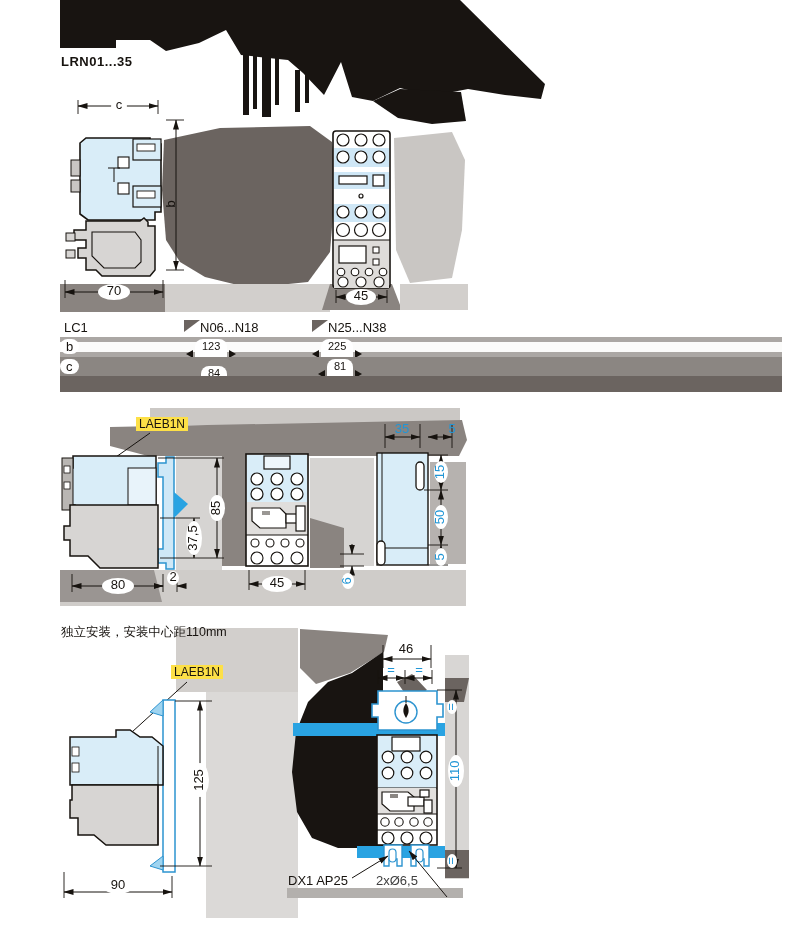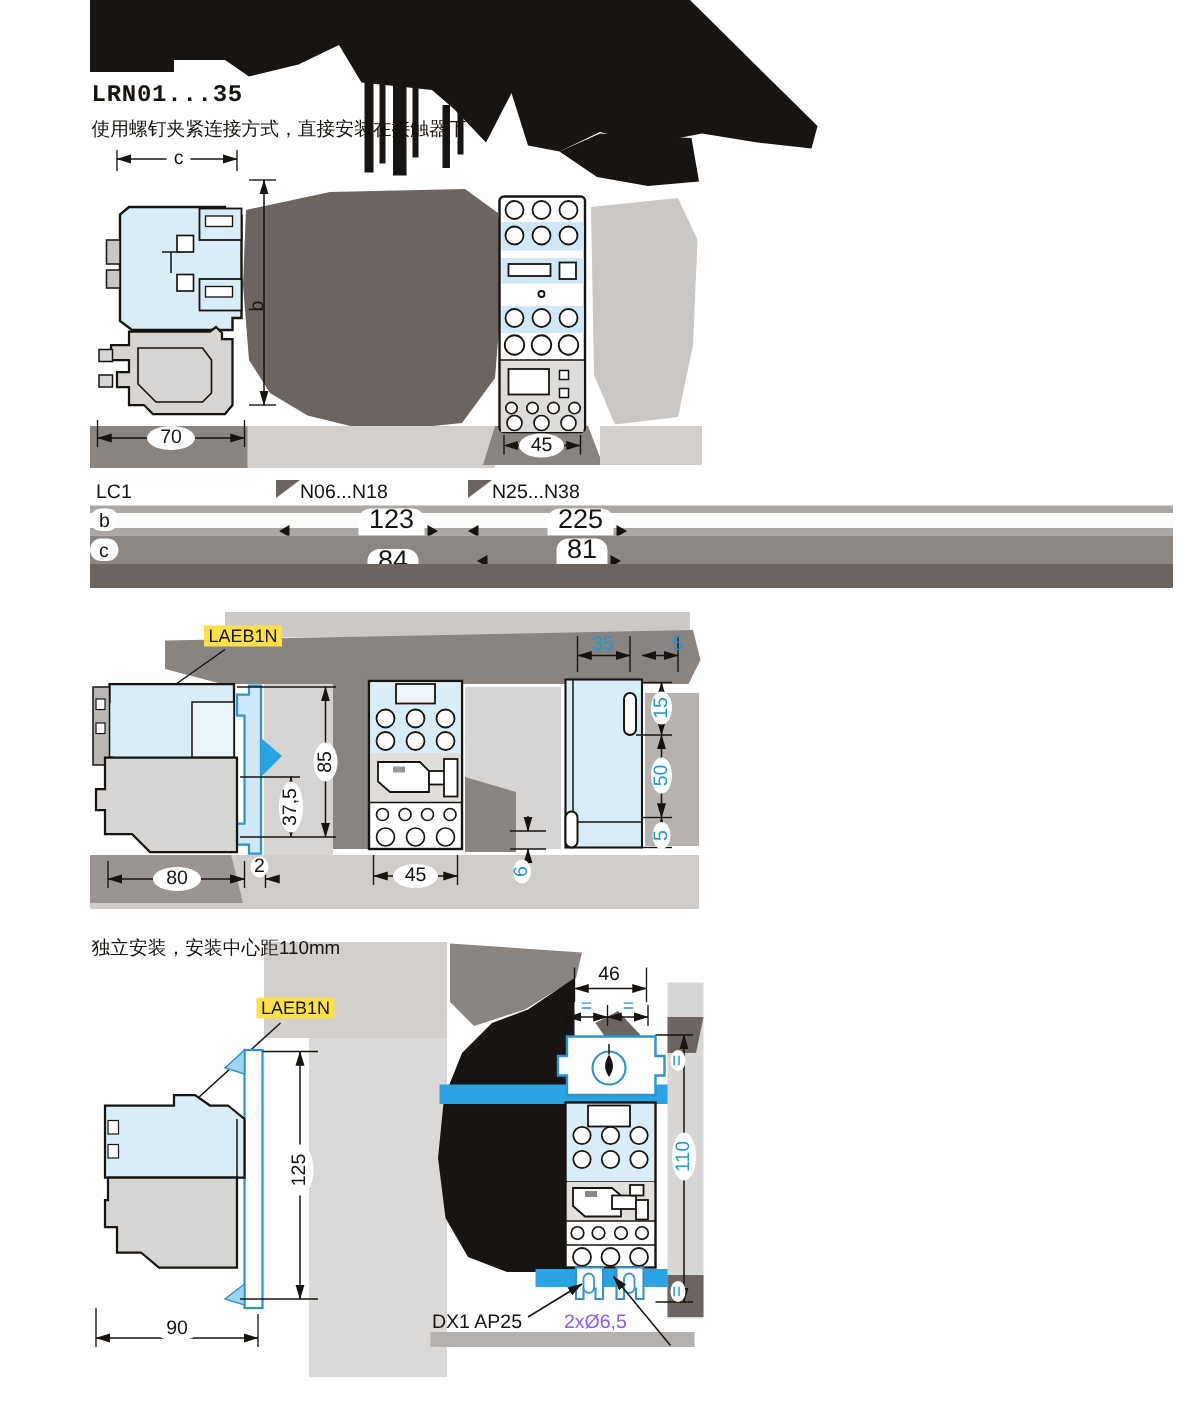--- a/index.html
+++ b/index.html
@@ -1,34 +1,34 @@
 <!DOCTYPE html>
 <html><head>
 <meta charset="utf-8">
 <style>
   html,body{margin:0;padding:0;background:#fff;}
   .page{position:relative;width:790px;height:942px;background:#fff;overflow:hidden;
         font-family:"Liberation Sans","DejaVu Sans",sans-serif;color:#17130f;}
   .abs{position:absolute;}
-  .title{font-size:16px;font-weight:700;letter-spacing:.5px;font-family:Liberation Mono, monospace;}
+  .title{font-size:13px;font-weight:700;letter-spacing:.5px;}
   .cntext{font-size:12.5px;white-space:nowrap;}
   .callout{font-size:12px;background:#fde047;padding:0 3px;}
   .plabel{font-size:13px;text-align:center;}
-  .cyan{color:#8b5cf6;}
+  .cyan{color:#404040;}
   
   .tbl{position:absolute;left:60px;top:318px;width:722px;height:74px;}
   .tbl .hdr{position:absolute;top:2px;font-size:13px;white-space:nowrap;}
   .band{position:absolute;left:0;width:722px;}
   .b1{top:19px;height:20px;background:#aba7a4;}
   .b1s{top:24px;height:10px;background:#fbfbfa;}
   .b2{top:39px;height:19px;background:#8b8682;}
   .b3{top:58px;height:16px;background:#6b6460;}
   .rowlab{position:absolute;font-size:13px;background:#fff;border-radius:8px;padding:0 6px;line-height:15px;height:15px;}
   .pillrow{position:absolute;display:flex;align-items:center;gap:2px;}
-  .pill{background:#fff;border-radius:8px;padding:0 7px;font-size:18px;line-height:15px;height:29px;margin-left:44px;}
+  .pill{background:#fff;border-radius:8px;padding:0 7px;font-size:11px;line-height:15px;height:29px;}
   .tri-l{width:0;height:0;border-top:4px solid transparent;border-bottom:4px solid transparent;border-right:7px solid #17130f;}
   .tri-r{width:0;height:0;border-top:4px solid transparent;border-bottom:4px solid transparent;border-left:7px solid #17130f;}
   .wedge{position:absolute;width:0;height:0;border-top:12px solid #6b6460;border-right:16px solid transparent;}
   
   .dl{stroke:#17130f;stroke-width:1;fill:none;}
   .ext{stroke:#17130f;stroke-width:.9;fill:none;}
   .dt{font:13px "Liberation Sans","DejaVu Sans",sans-serif;fill:#17130f;text-anchor:middle;dominant-baseline:middle;}
   .dtc{fill:#2196d6;}
 </style>
 </head>
@@ -346,21 +346,20 @@
     <text class="dt dtc" x="419" y="671">=</text>
     <text class="dt dtc" transform="translate(452,707) rotate(-90)">=</text>
     <text class="dt dtc" transform="translate(456,771) rotate(-90)">110</text>
     <text class="dt dtc" transform="translate(452,861) rotate(-90)">=</text>
     <text class="dt" x="118" y="886">90</text>
     <text class="dt" transform="translate(200,780) rotate(-90)">125</text>
   </g>
 </svg>
 
 <div class="abs title" style="left:61px;top:54px">LRN01...35</div>
-<div class="abs cntext" style="left:61px;top:78px">使用螺钉夹紧连接方式，直接安装在接触器下</div>
 
 <div class="tbl">
   <span class="wedge" style="left:124px;top:2px"></span>
   <span class="wedge" style="left:252px;top:2px"></span>
   <div class="hdr" style="left:4px">LC1</div>
   <div class="hdr" style="left:140px">N06...N18</div>
   <div class="hdr" style="left:268px">N25...N38</div>
 
   <div class="band b1"></div>
   <div class="band b1s"></div>

